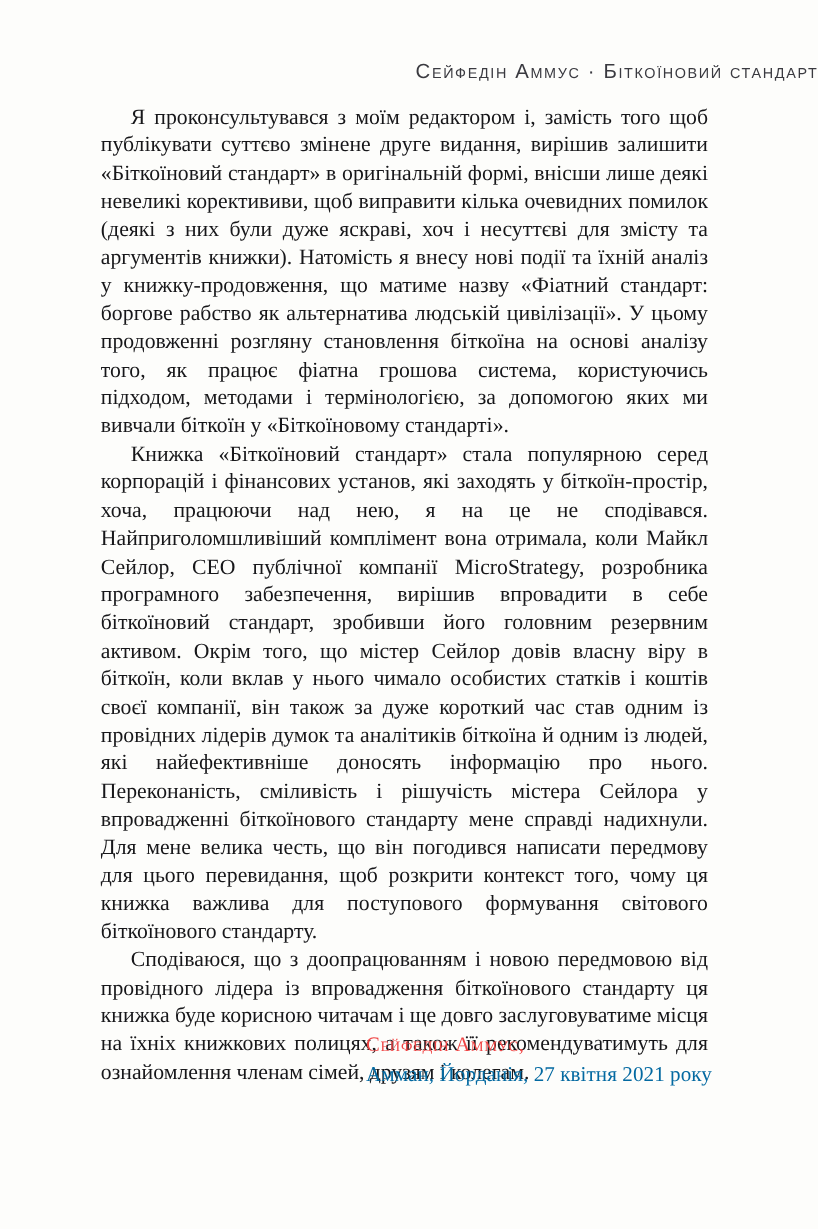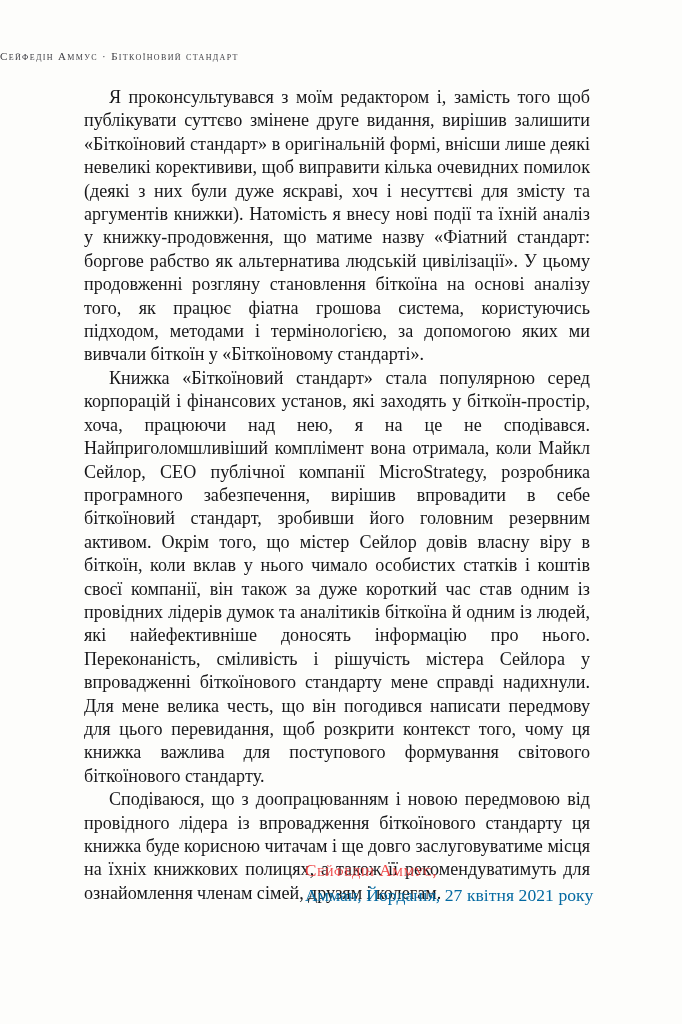--- a/index.html
+++ b/index.html
@@ -21,23 +21,23 @@
     top: 0;
     width: 682px;
     height: 1024px;
     box-sizing: border-box;
   }
   .running-head {
     position: absolute;
     left: 0;
     top: 50px;
     width: 682px;
-    text-align: left;
-    font-family: Liberation Serif, serif;
-    font-size: 11px;
+    text-align: right;
+    font-family: Liberation Sans, sans-serif;
+    font-size: 17px;
     letter-spacing: 1.35px;
     color: #3a3a40;
     font-weight: 400;
     font-variant: small-caps;
     text-transform: none;
     white-space: nowrap;
   }
   .body-block {
     position: absolute;
     left: 84px;

